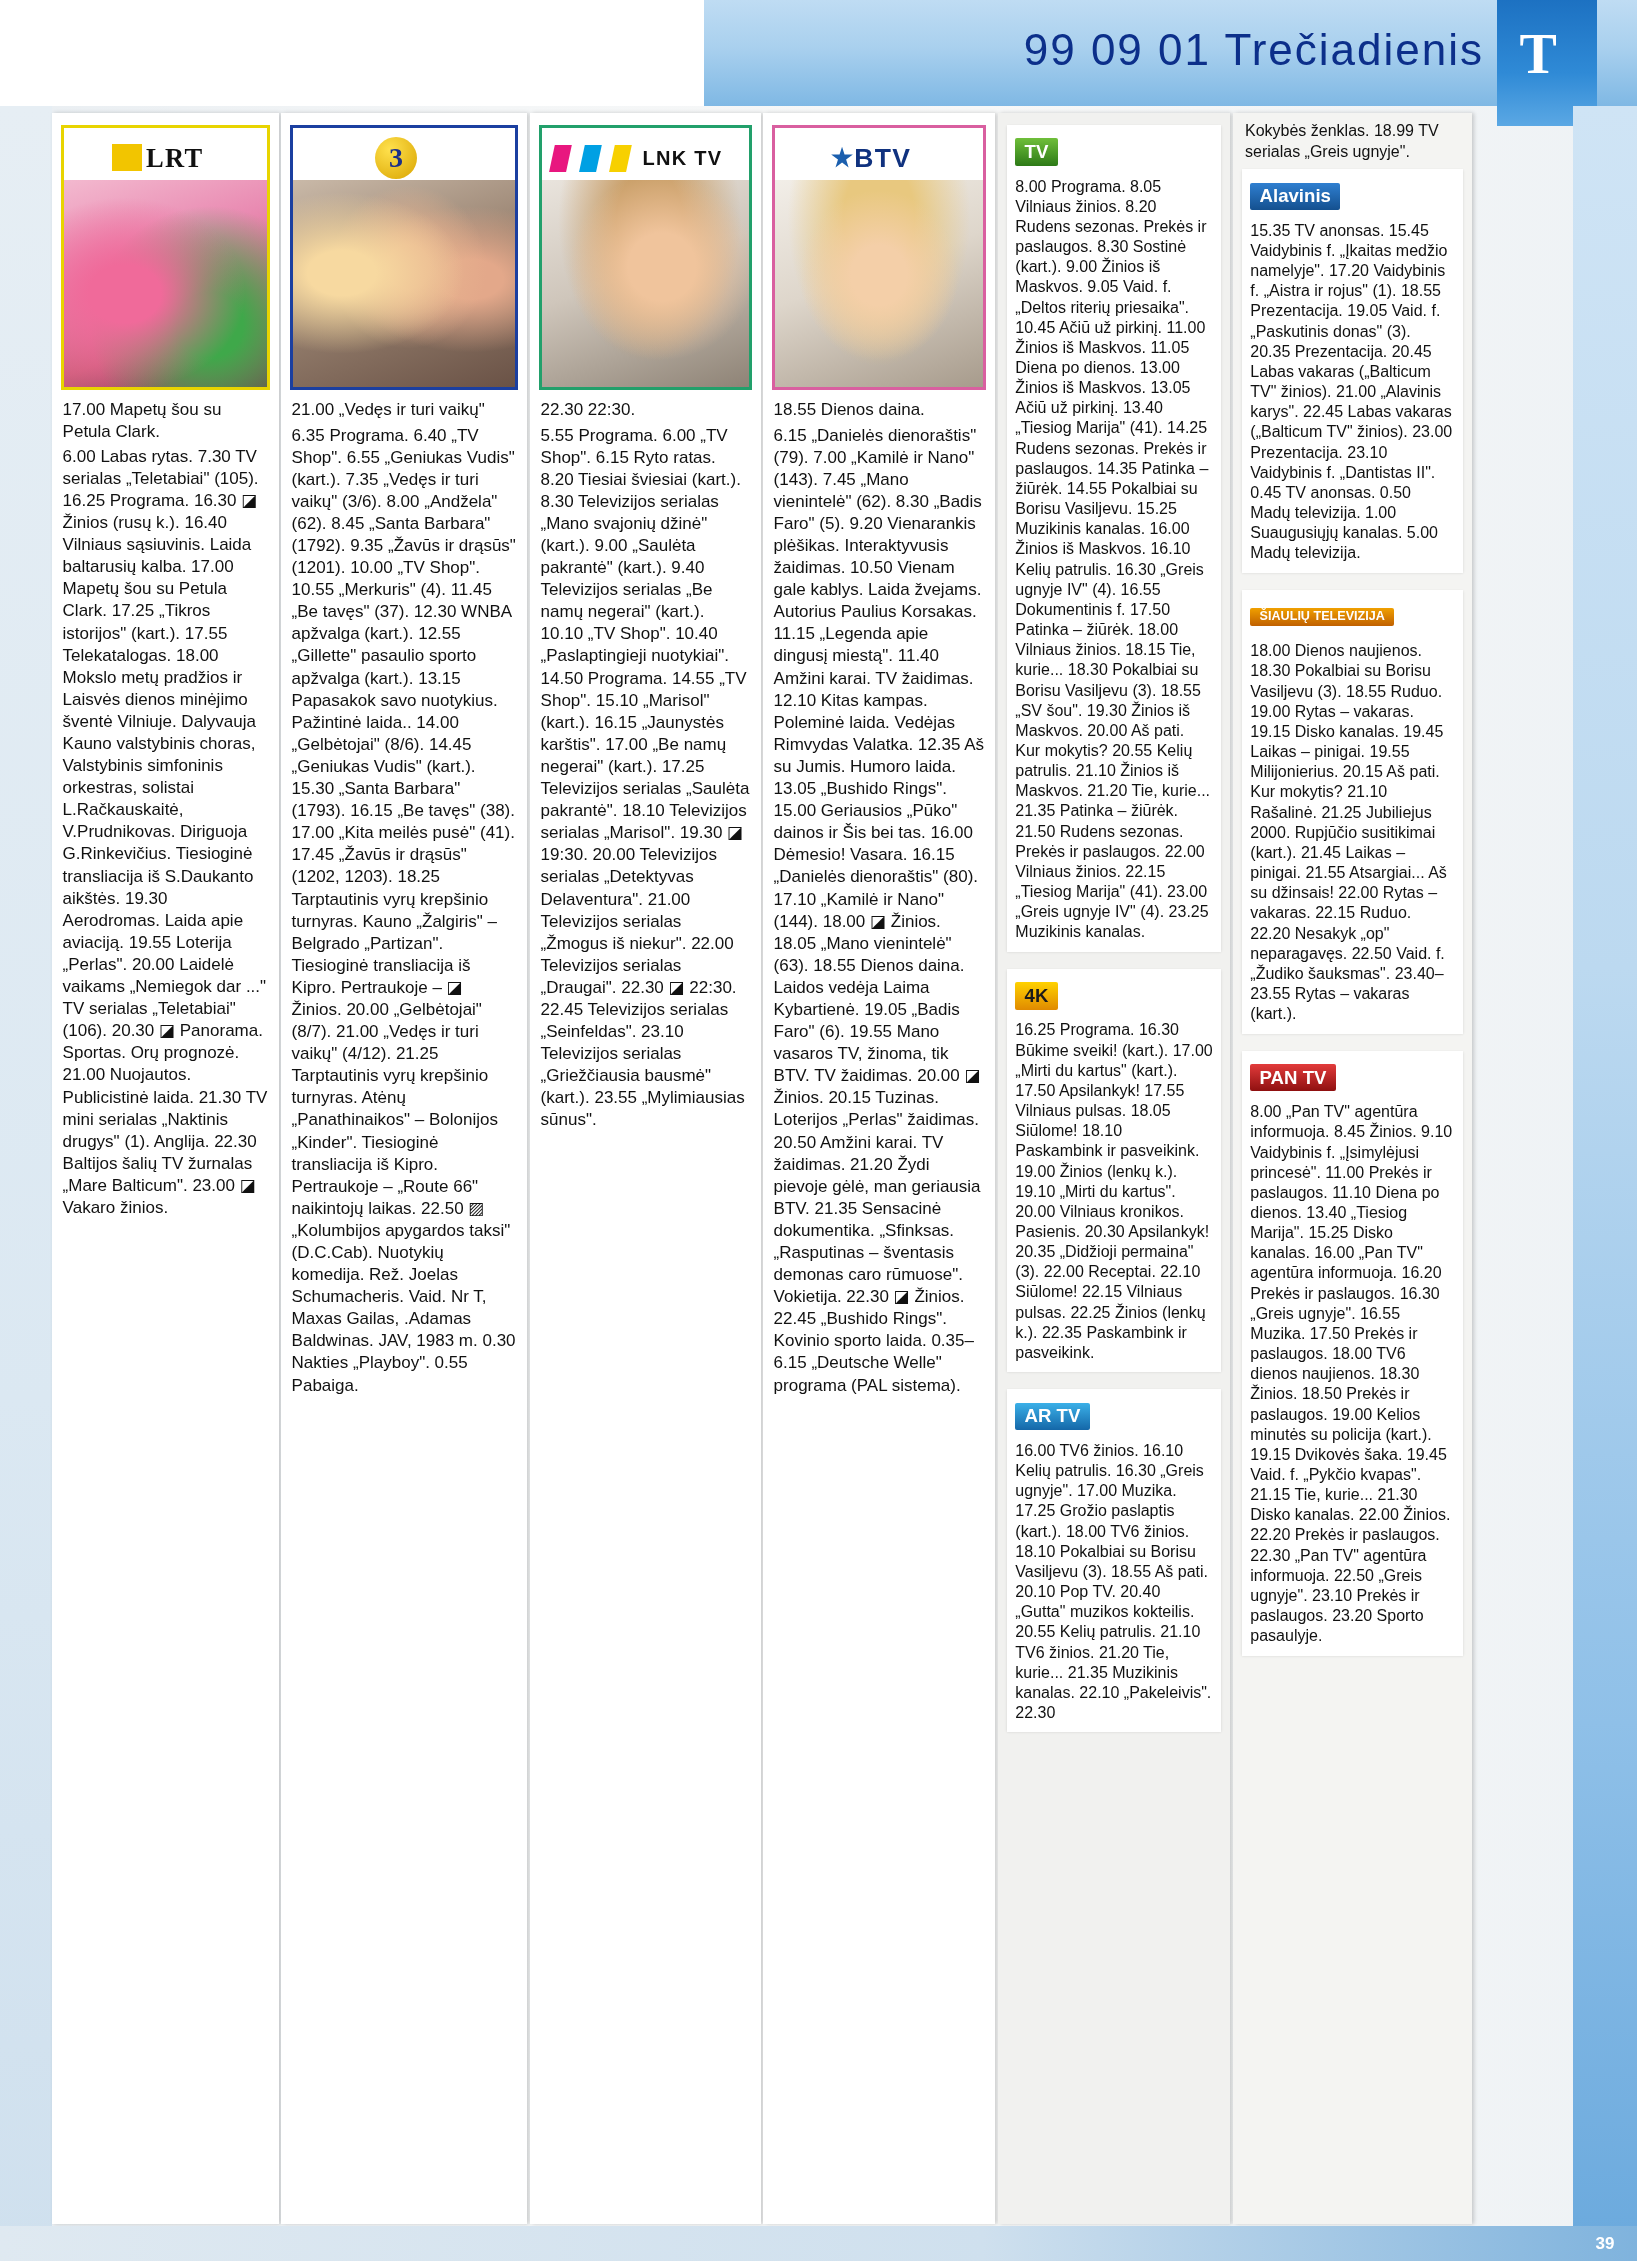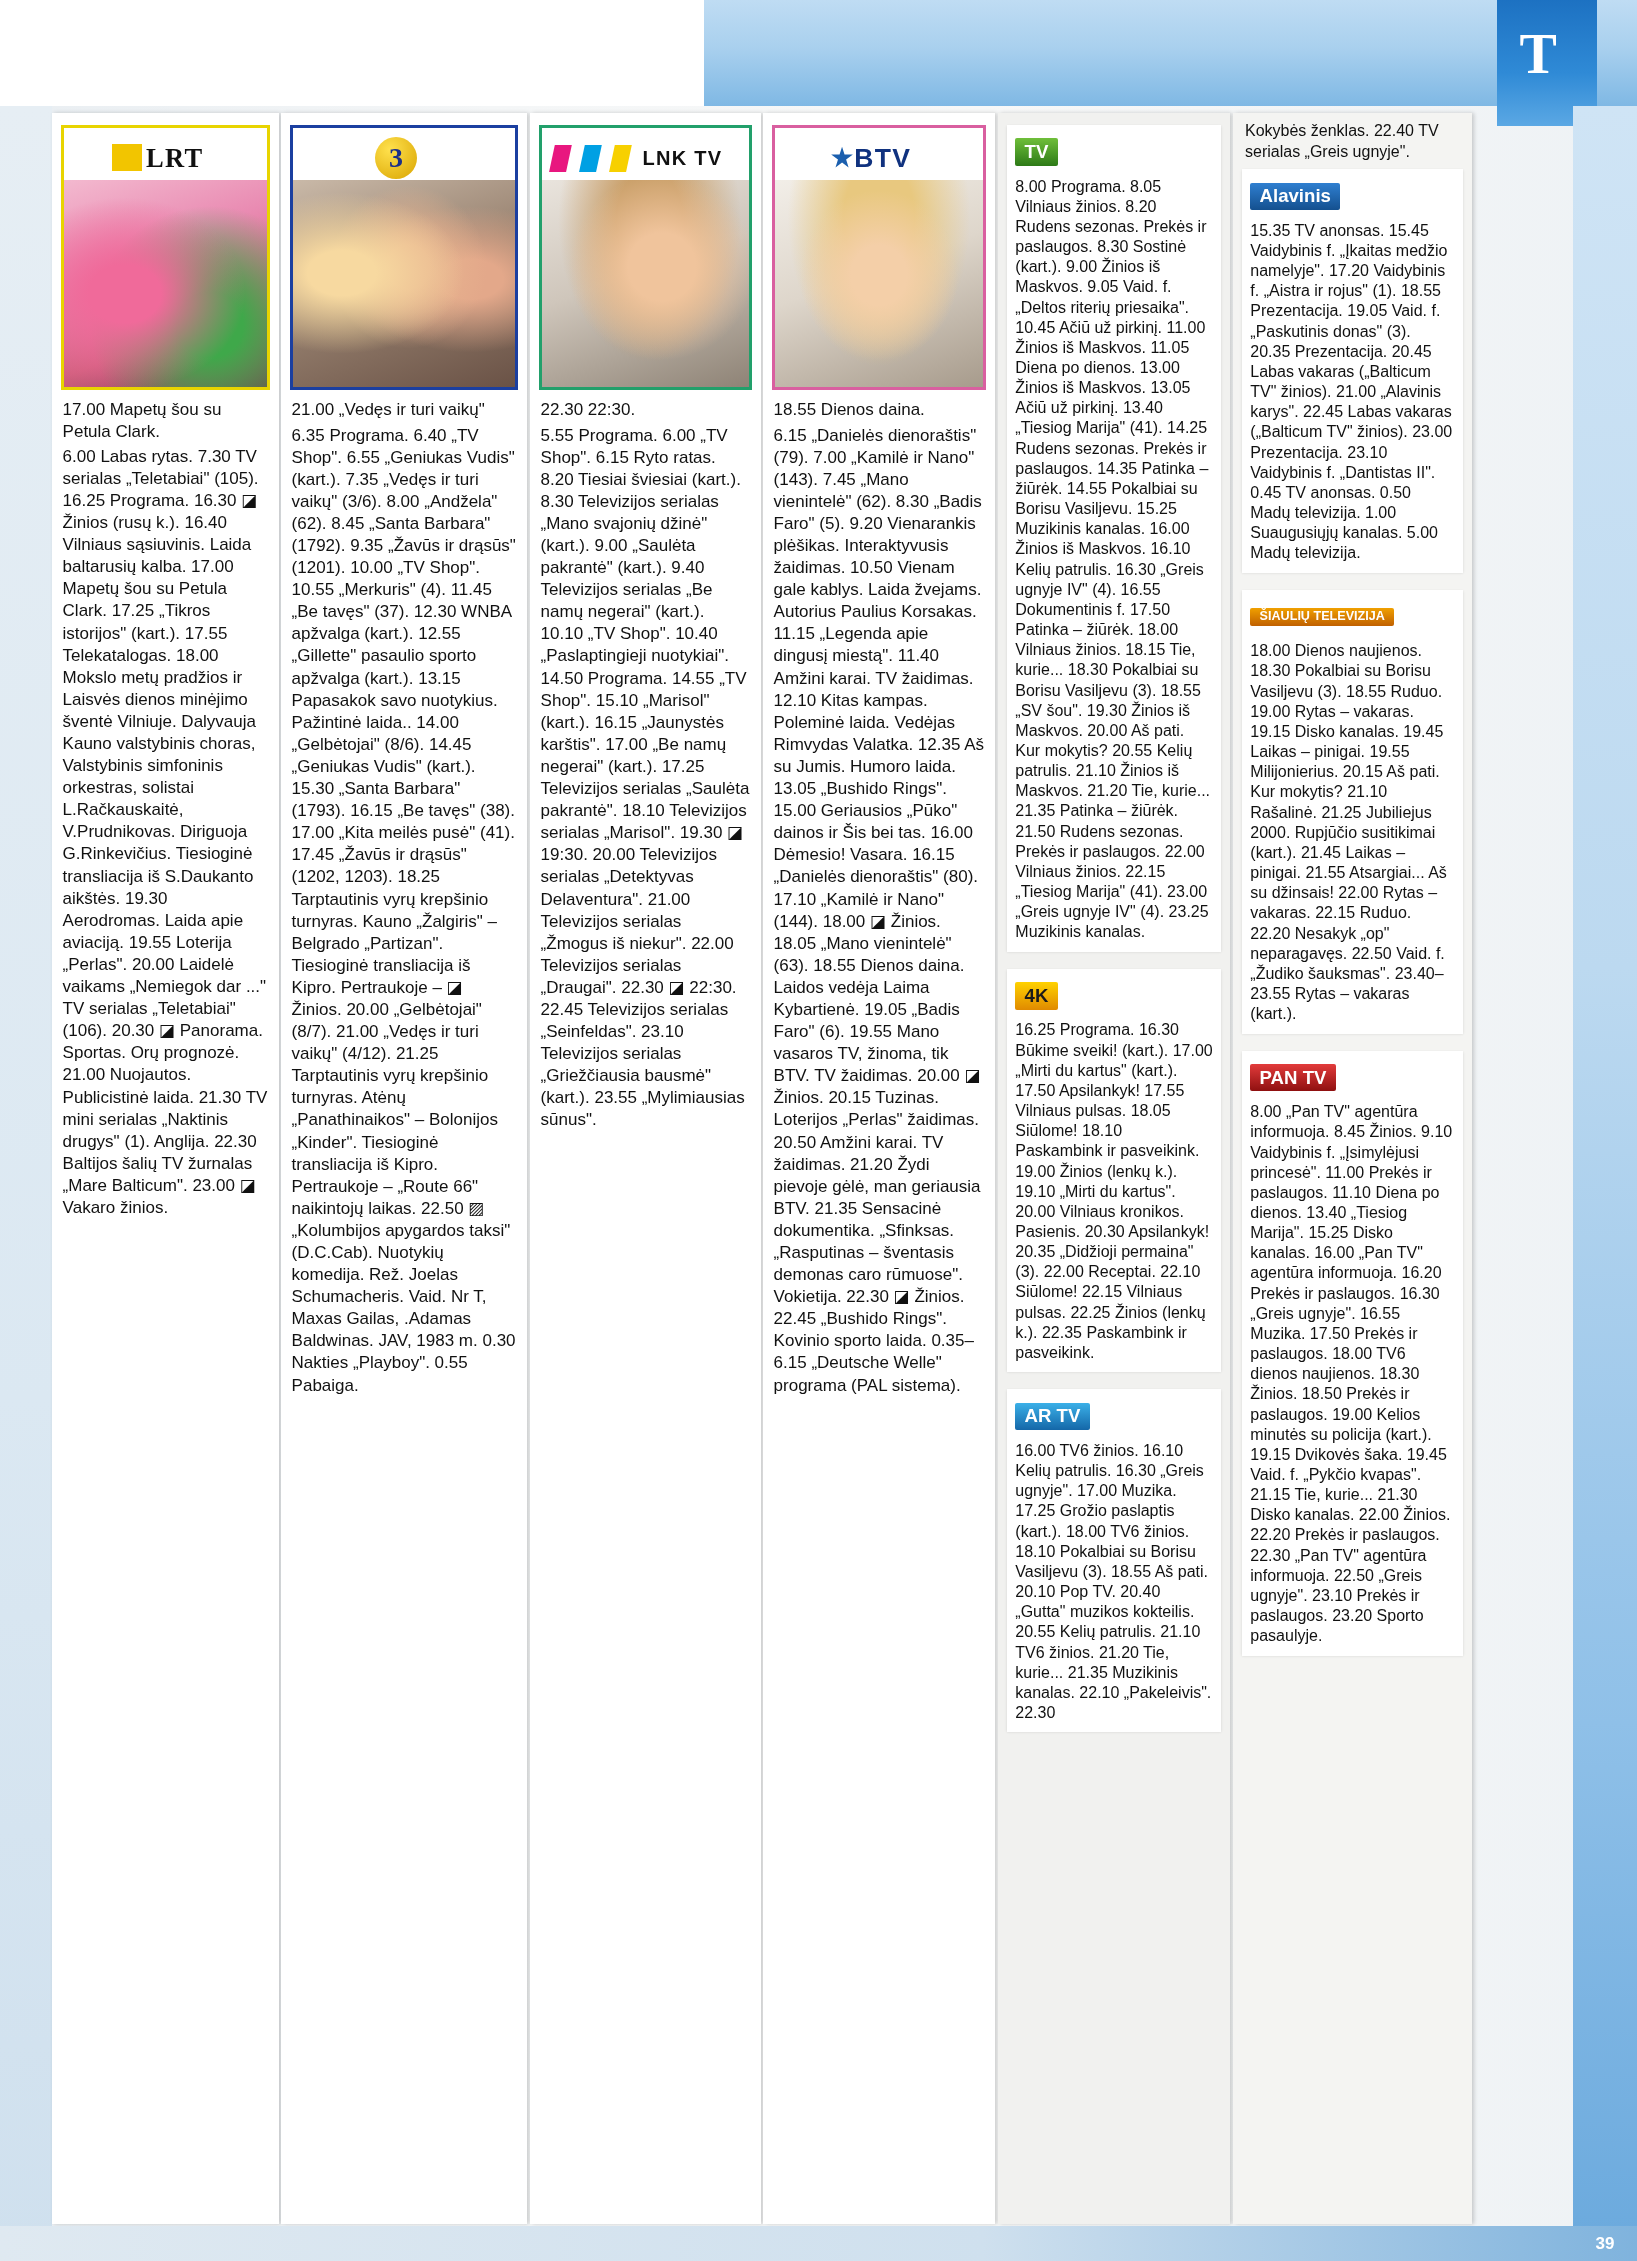--- a/index.html
+++ b/index.html
@@ -184,20 +184,21 @@
 </style>
 </head>
 <body>
 
 <div class="page">
 
   <div class="blue-left"></div>
 
   <div class="header">
     <div class="header-white"></div>
+    <div class="header-date">99 09  01  Trečiadienis</div>
     <div class="header-logo">
       <span>T</span>
     </div>
   </div>
 
   <div class="right-band"></div>
 
   <div class="col col-1">
     <div class="logo-box lrt-box">
       <div class="logo-strip">
@@ -288,21 +289,21 @@
 
     <div class="mini-block">
       <div class="mini-logo">
         <span class="badge b-ar">AR TV</span>
       </div>
       <div class="listing" style="margin:0;">16.00 TV6 žinios. 16.10 Kelių patrulis. 16.30 „Greis ugnyje". 17.00 Muzika. 17.25 Grožio paslaptis (kart.). 18.00 TV6 žinios. 18.10 Pokalbiai su Borisu Vasiljevu (3). 18.55 Aš pati. 20.10 Pop TV. 20.40 „Gutta" muzikos kokteilis. 20.55 Kelių patrulis. 21.10 TV6 žinios. 21.20 Tie, kurie... 21.35 Muzikinis kanalas. 22.10 „Pakeleivis". 22.30</div>
     </div>
   </div>
 
   <div class="col col-6 small-col">
-    <div class="kokybe">Kokybės ženklas. 22.40 TV serialas „Greis ugnyje".</div>
+    <div class="kokybe">Kokybės ženklas. 18.99 TV serialas „Greis ugnyje".</div>
 
     <div class="mini-block">
       <div class="mini-logo">
         <span class="badge b-balticum">Alavinis</span>
       </div>
       <div class="listing" style="margin:0;">15.35 TV anonsas. 15.45 Vaidybinis f. „Įkaitas medžio namelyje". 17.20 Vaidybinis f. „Aistra ir rojus" (1). 18.55 Prezentacija. 19.05 Vaid. f. „Paskutinis donas" (3). 20.35 Prezentacija. 20.45 Labas vakaras („Balticum TV" žinios). 21.00 „Alavinis karys". 22.45 Labas vakaras („Balticum TV" žinios). 23.00 Prezentacija. 23.10 Vaidybinis f. „Dantistas II". 0.45 TV anonsas. 0.50 Madų televizija. 1.00 Suaugusiųjų kanalas. 5.00 Madų televizija.</div>
     </div>
 
     <div class="spacer"></div>
 

